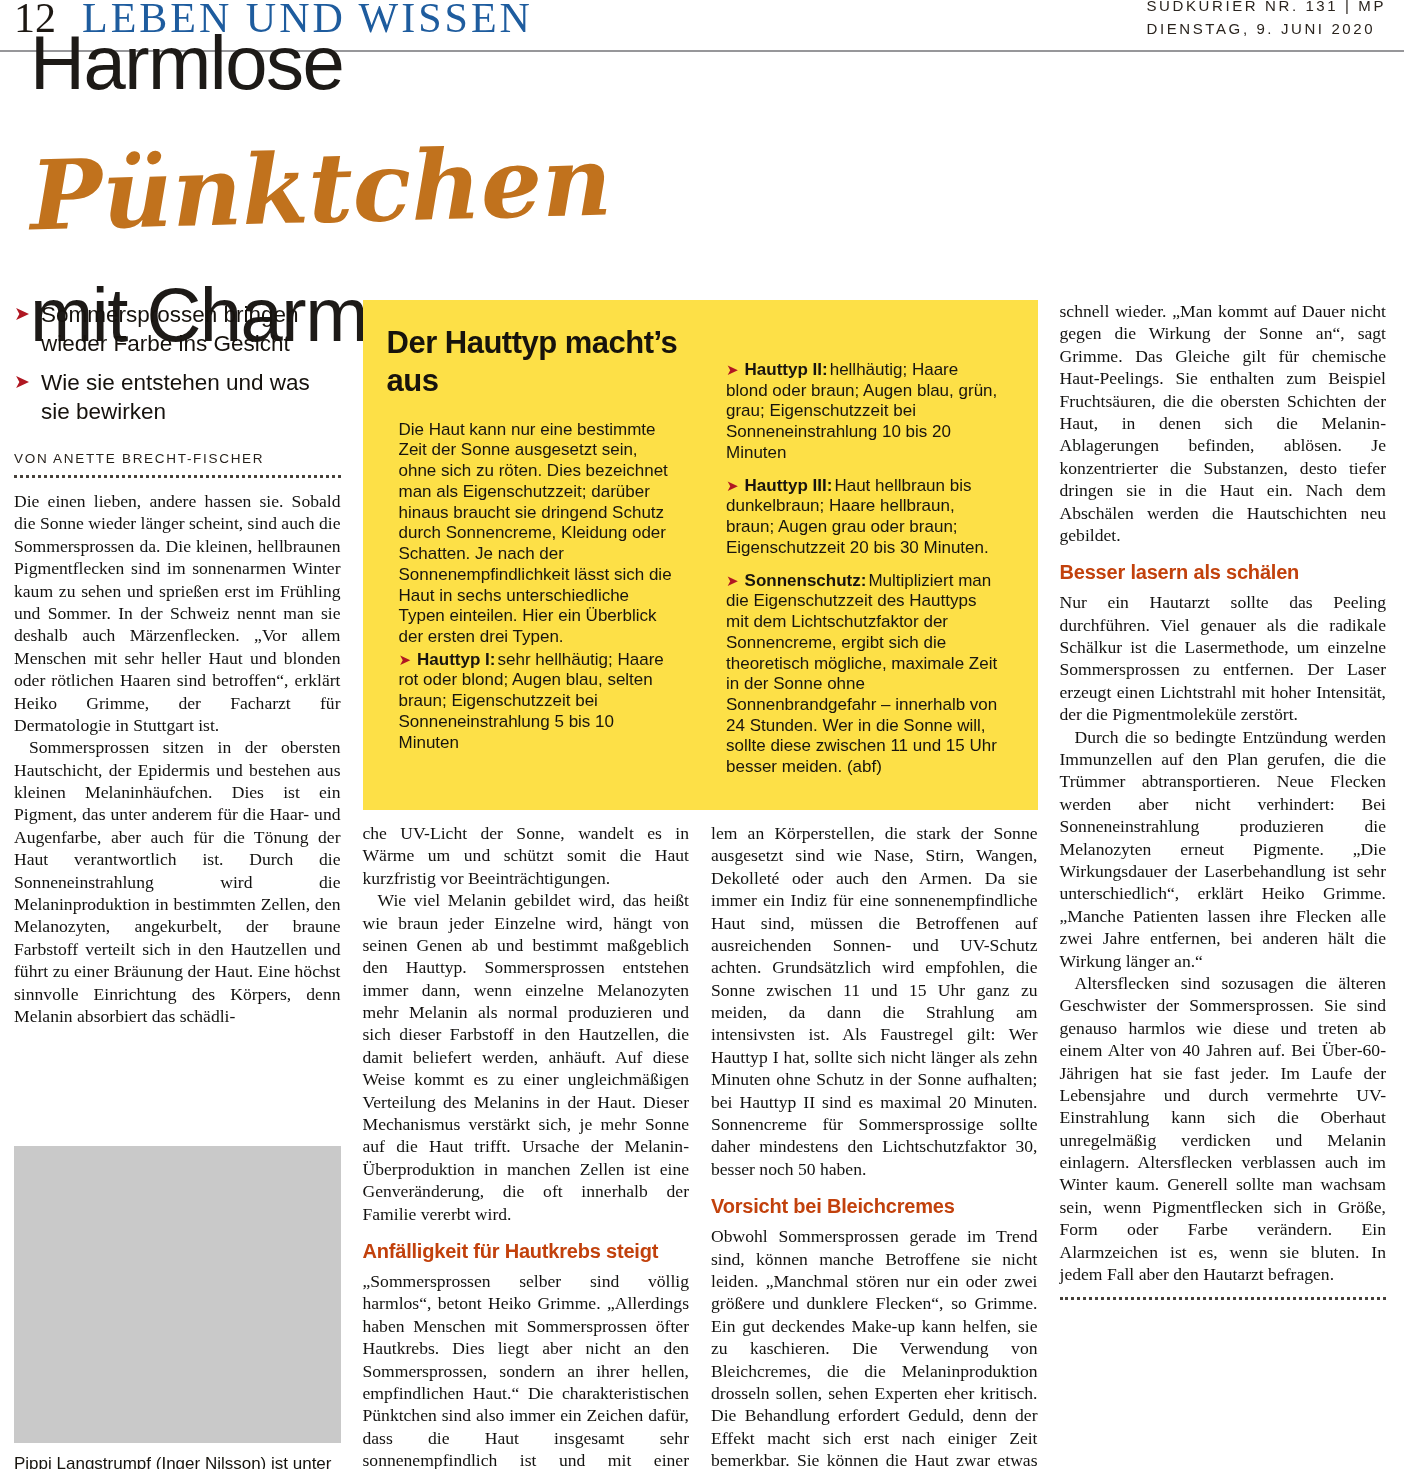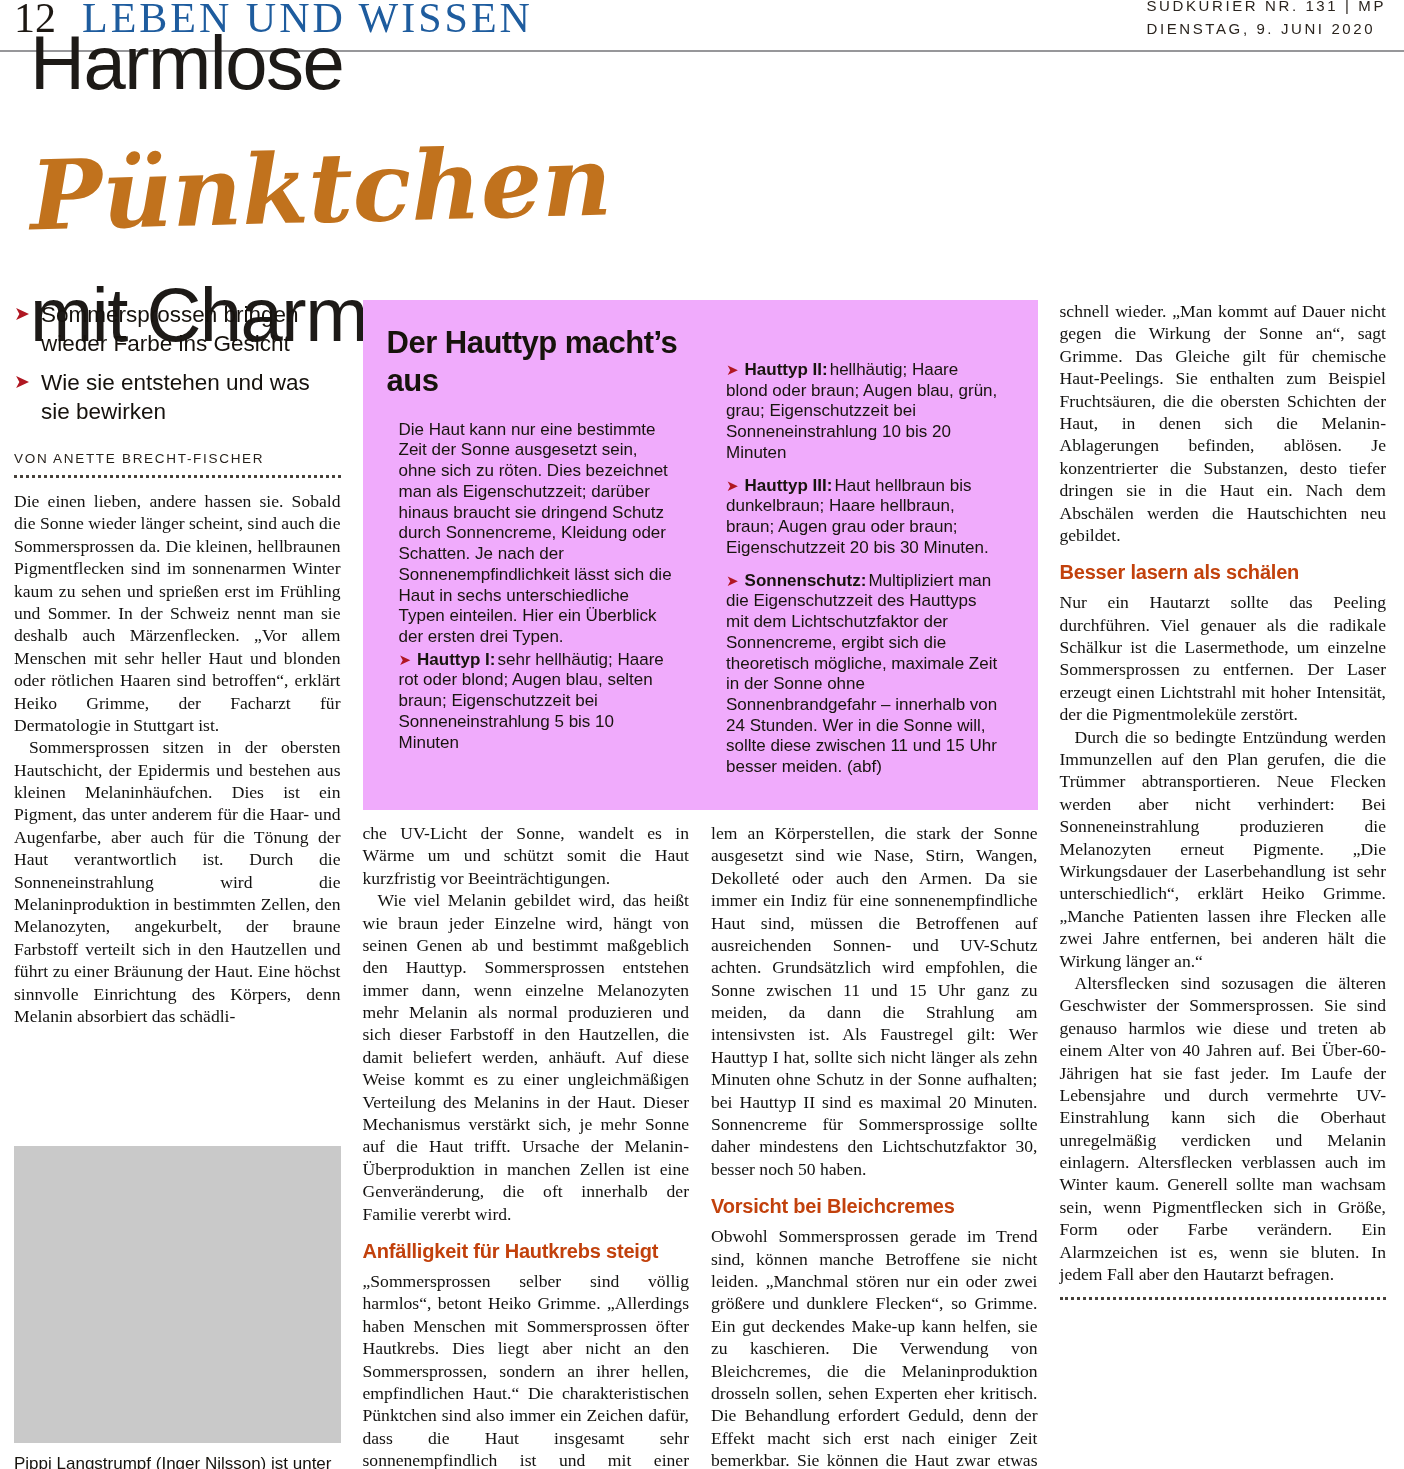--- a/index.html
+++ b/index.html
@@ -59,21 +59,21 @@
     hyphens:auto;-webkit-hyphens:auto;
   }
   .bodytext p.indent{text-indent:15px;}
   .subhead{font-size:20px;font-weight:700;color:#c2410c;margin:15px 0 7px;letter-spacing:-0.2px;}
   
   .photo{margin-top:auto;}
   .photo-box{height:297px;background:#c9c9c9;}
   .caption{margin-top:10px;font-size:17px;line-height:1.26;color:#16130d;}
   .credit{font-size:12.5px;letter-spacing:0.8px;color:#4a443d;}
   
-  .infobox{background:#f0abfc;padding:24px 24px 20px;box-sizing:border-box;}
+  .infobox{background:#fde047;padding:24px 24px 20px;box-sizing:border-box;}
   .infobox-cols{display:flex;gap:28px;}
   .infobox-col{flex:1;font-size:17px;line-height:1.22;color:#18140e;}
   .infobox-title{font-size:31px;font-weight:700;letter-spacing:-0.5px;color:#17130c;margin:0 0 20px;}
   .infobox-col p{margin:12px;}
   .info-intro{margin-bottom:2px !important;}
   .info-item{margin-top:2px !important;}
   .info-item .arrow{font-size:15px;}
   .info-item b{margin:0 2px 0 6px;}
   .col-pad-top{padding-top:34px;}
   .dotted-end{border-bottom:3px dotted #46413a;margin-top:12px;}

